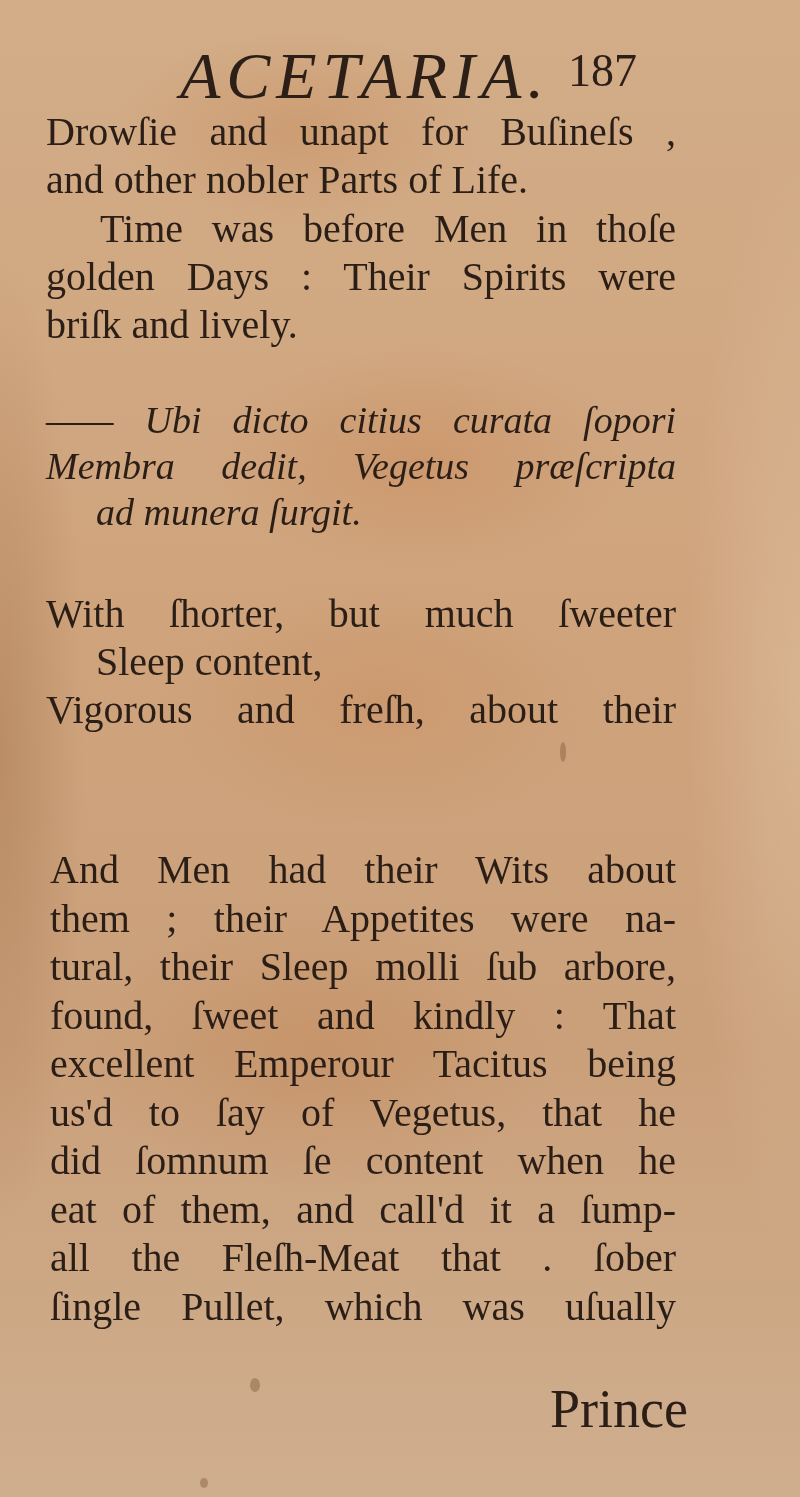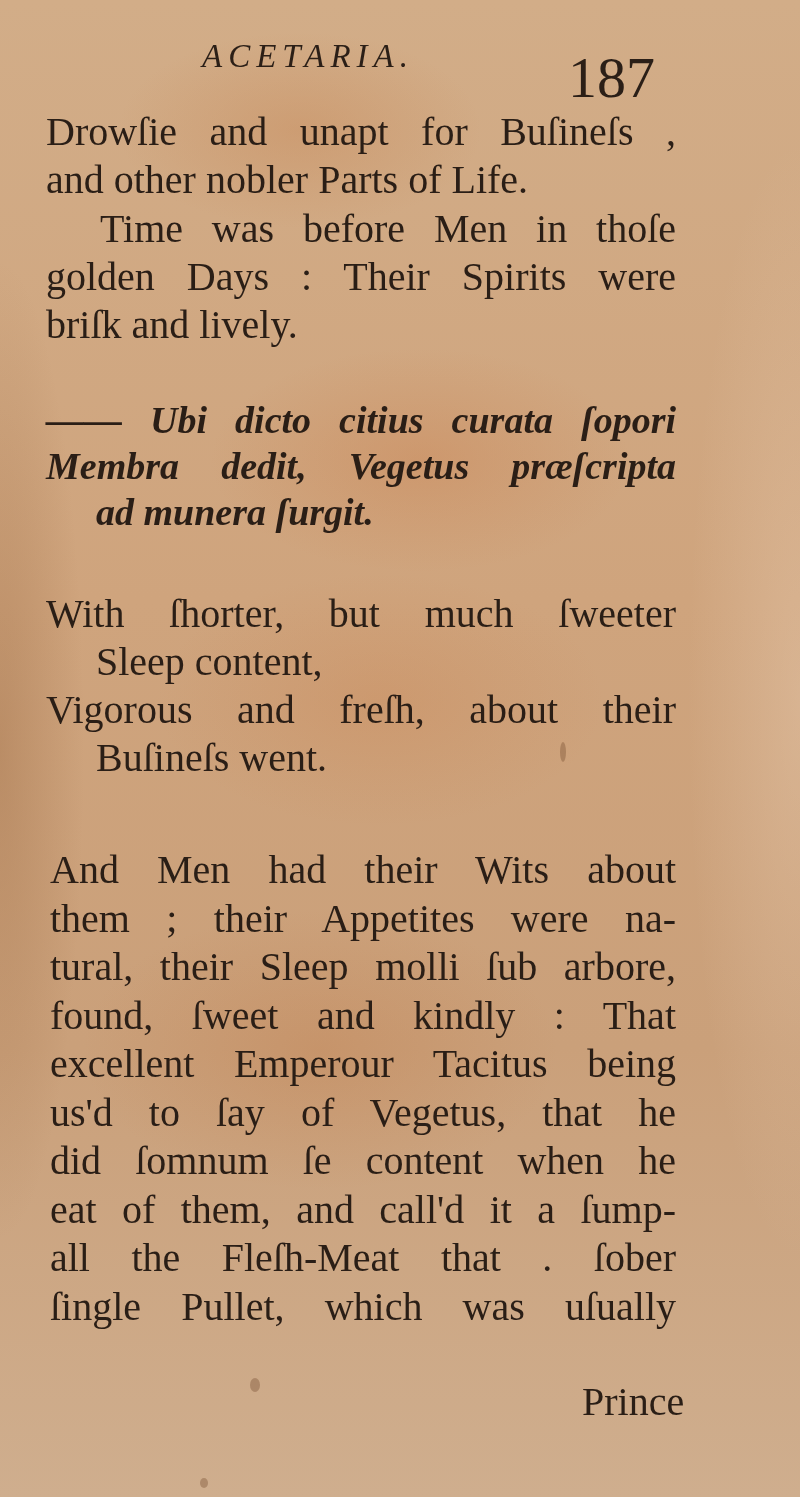--- a/index.html
+++ b/index.html
@@ -29,32 +29,32 @@
     }
     .header {
       position: absolute;
       top: 28px;
       left: 180px;
       width: 500px;
       height: 70px;
     }
     .running-title {
       position: absolute;
-      left: 22px;
+      left: 0;
       top: 10px;
       font-style: italic;
-      font-size: 33px;
+      font-size: 66px;
       letter-spacing: 6px;
       color: #2b1f17;
     }
     .page-number {
       position: absolute;
       left: 388px;
       top: 16px;
-      font-size: 58px;
+      font-size: 46px;
       color: #2b1f17;
     }
     .text-block {
       position: absolute;
       left: 46px;
       width: 630px;
       font-size: 40px;
       line-height: 48px;
       color: #2a1e16;
     }
@@ -70,31 +70,29 @@
     .indent {
       padding-left: 54px;
     }
     .indent-sm {
       padding-left: 50px;
     }
     .verse-latin .line {
       font-style: italic;
       font-size: 38px;
       line-height: 46px;
-      font-weight: bold;
     }
     .it {
     }
     .catchword {
       position: absolute;
       top: 1378px;
       left: 550px;
-      font-size: 40px;
+      font-size: 54px;
       color: #2a1e16;
-      margin-left: 32px;
     }
     .stain {
       position: absolute;
       border-radius: 50%;
       background: rgba(110, 70, 40, 0.35);
     }
   </style>
 </head>
 <body>
 
@@ -123,21 +121,20 @@
   <div class="text-block verse-latin" style="top:397px;">
     <span class="line">—— Ubi dicto citius curata ſopori</span>
     <span class="line">Membra dedit, Vegetus  præſcripta</span>
     <span class="line last indent-sm">ad munera ſurgit.</span>
   </div>
 
   <div class="text-block" style="top:590px;">
     <span class="line">With ſhorter,   but much  ſweeter</span>
     <span class="line last indent-sm">Sleep content,</span>
     <span class="line">Vigorous and freſh,  about  their</span>
-    <span class="line last indent-sm">Buſineſs went.</span>
   </div>
 
   <div class="text-block" style="top:838px; left:50px; width:626px; line-height:48.5px;margin-top:8px;">
     <span class="line"><span>And Men had their Wits about</span></span>
     <span class="line"><span>them ; their Appetites were na-</span></span>
     <span class="line"><span>tural, their Sleep </span><span class="it">molli ſub arbore</span><span>,</span></span>
     <span class="line"><span>found,  ſweet and kindly :  That</span></span>
     <span class="line"><span>excellent Emperour </span><span class="it">Tacitus</span><span> being</span></span>
     <span class="line"><span>us'd  to  ſay of </span><span class="it">Vegetus</span><span>,  that  he</span></span>
     <span class="line"><span>did </span><span class="it">ſomnum  ſe  content</span><span> when he</span></span>

